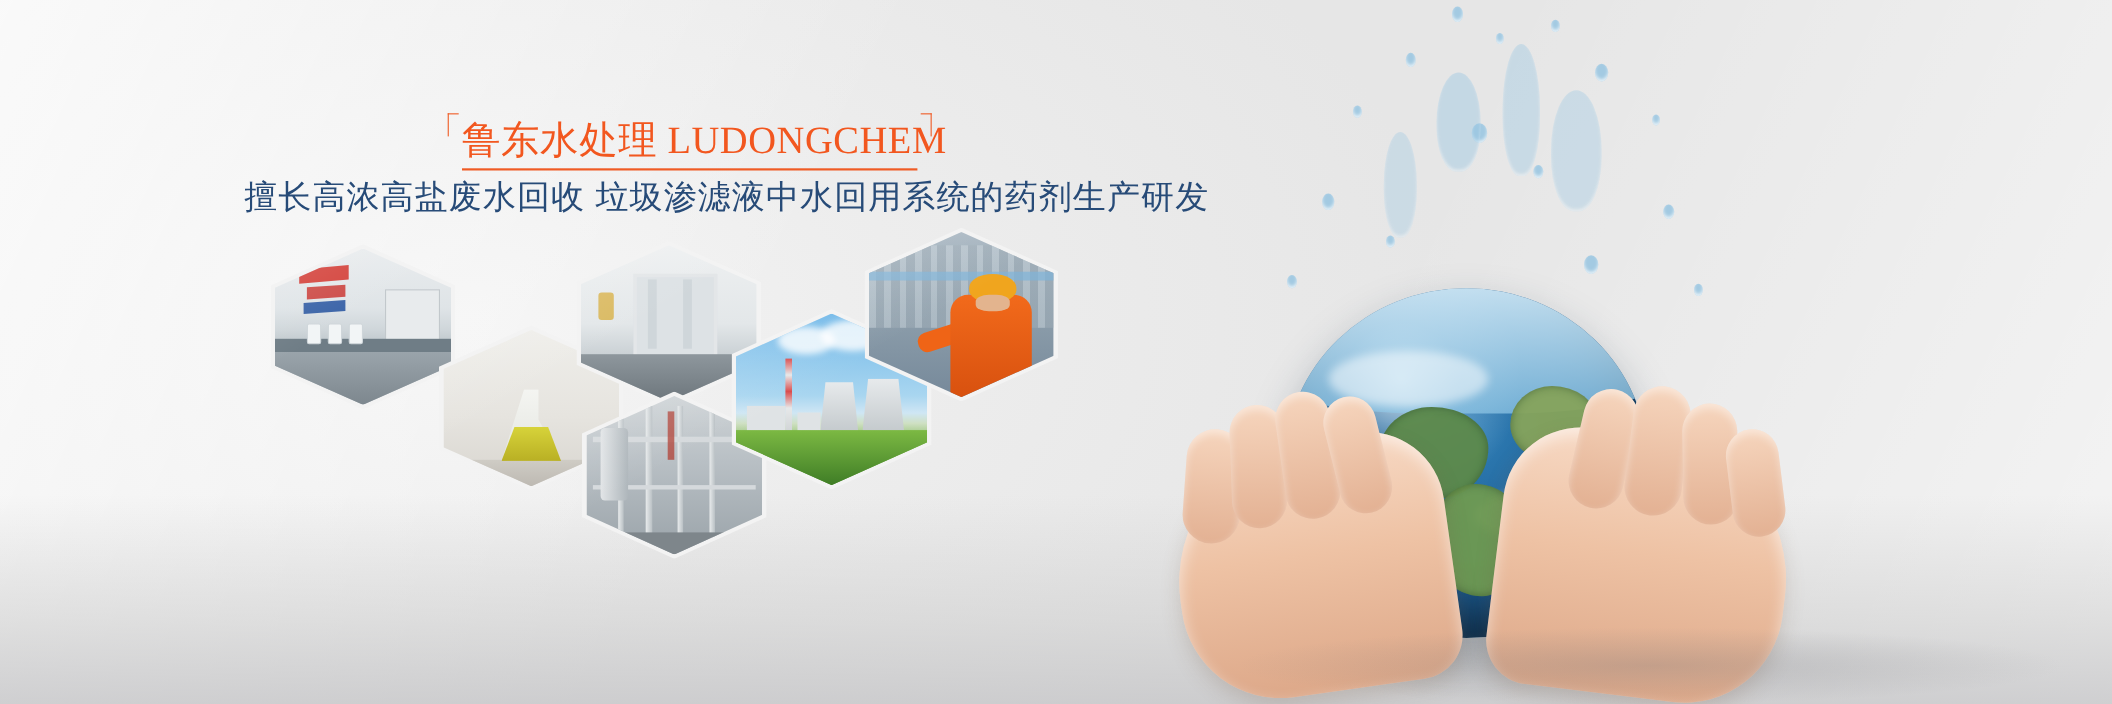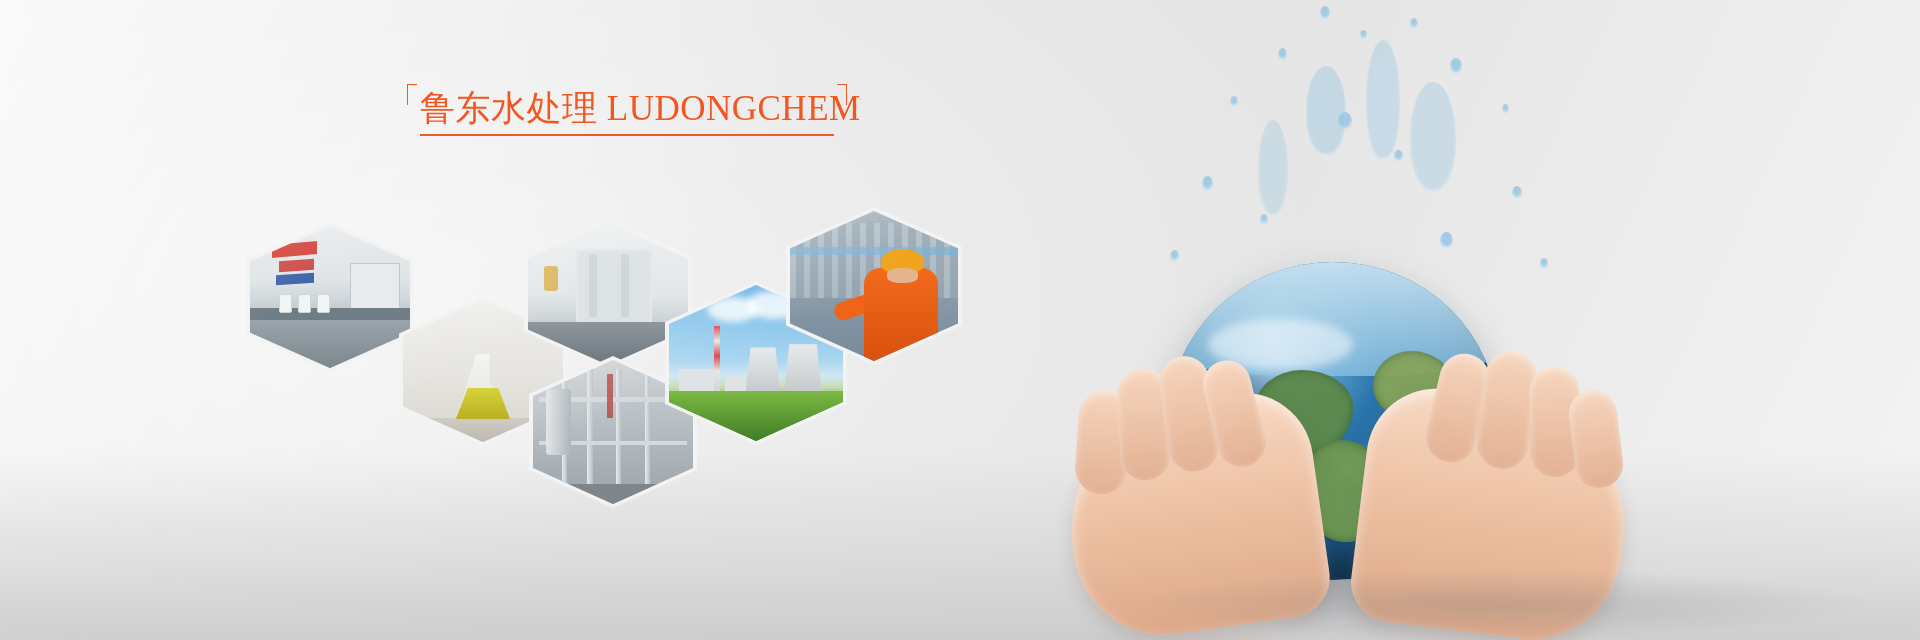--- a/index.html
+++ b/index.html
@@ -21,21 +21,21 @@
     pointer-events:none;
   }
   .bg-floor{
     position:absolute;left:0;right:0;bottom:0;height:190px;
     background:linear-gradient(to bottom,rgba(214,214,214,0) 0%,rgba(206,206,206,.55) 60%,rgba(198,198,200,.8) 100%);
     pointer-events:none;
   }
 
   
   .headline{
-    position:absolute;left:407px;top:84px;width:440px;height:52px;
+    position:absolute;left:407px;top:103px;width:440px;height:52px;
   }
   .headline .brk{
     position:absolute;border-color:#ef5b24;border-style:solid;
   }
   .headline .brk-l{left:0;top:0;width:9px;height:20px;border-width:1.6px 0 0 1.6px;}
   .headline .brk-r{right:0;top:0;width:9px;height:20px;border-width:1.6px 1.6px 0 0;}
   .headline .title-text{
     position:absolute;left:13px;top:4px;
     font-family:"Liberation Serif","DejaVu Serif",serif;
     font-size:35px;line-height:42px;letter-spacing:.5px;
@@ -188,20 +188,21 @@
   <div class="bg-sheen"></div>
   <div class="bg-floor"></div>
 
   <div class="headline">
     <span class="brk brk-l"></span>
     <span class="brk brk-r"></span>
     <div class="title-text">鲁东水处理 LUDONGCHEM</div>
     <span class="rule"></span>
   </div>
 
+  <div class="subtitle">擅长高浓高盐废水回收  垃圾渗滤液中水回用系统的药剂生产研发</div>
 
   <div class="hexes">
 
     <div class="hex-rim" style="left:246px;top:222px;width:168px;height:150px;"></div>
     <div class="hex" style="left:250px;top:226px;width:160px;height:142px;">
       <div class="pic pic-lab">
         <span class="red1"></span>
           <span class="red2"></span>
           <span class="blu1"></span>
         <span class="cab"></span>

